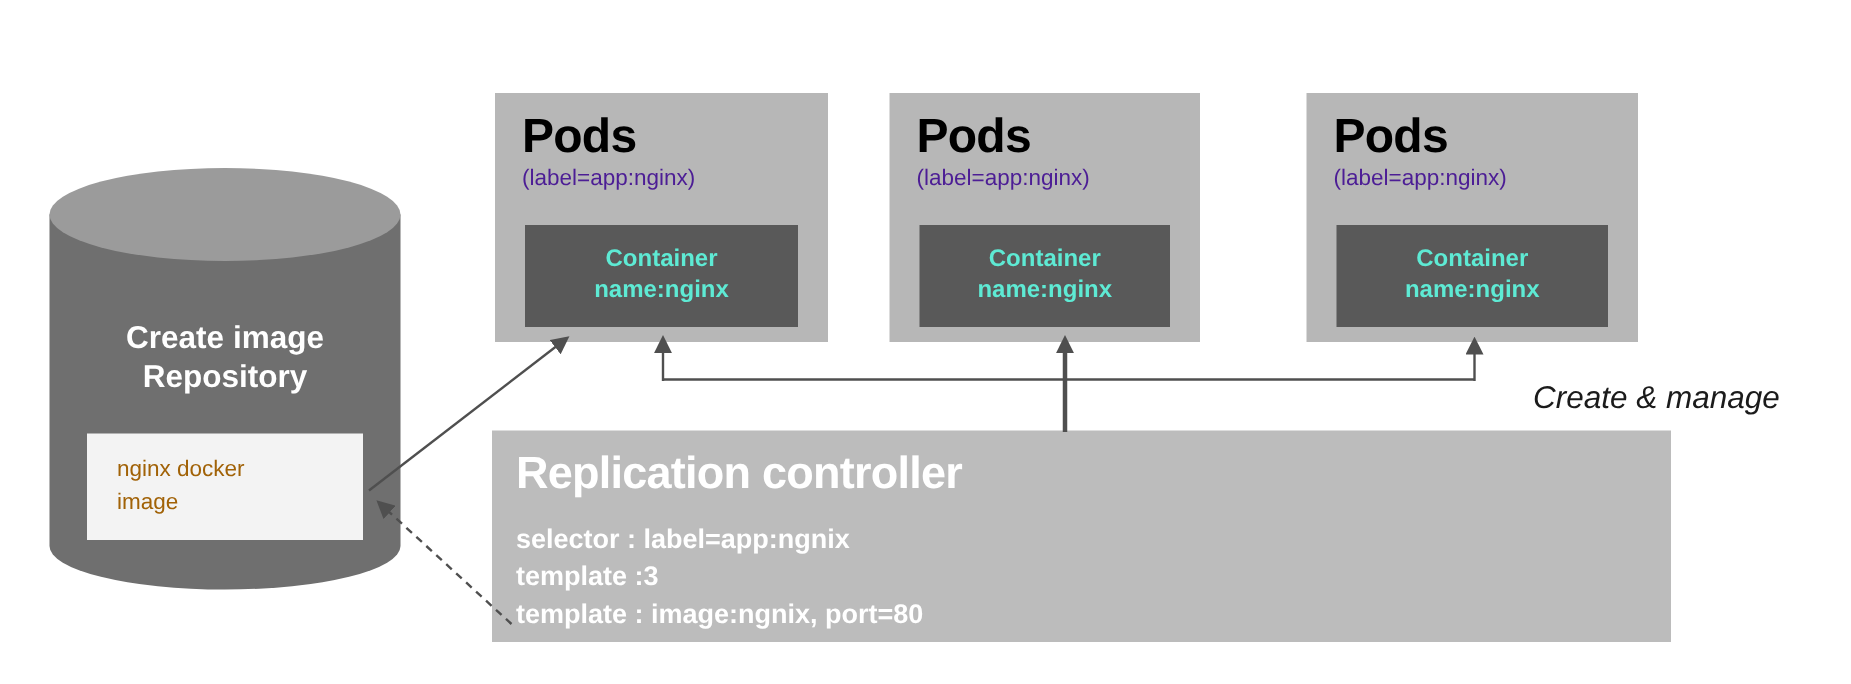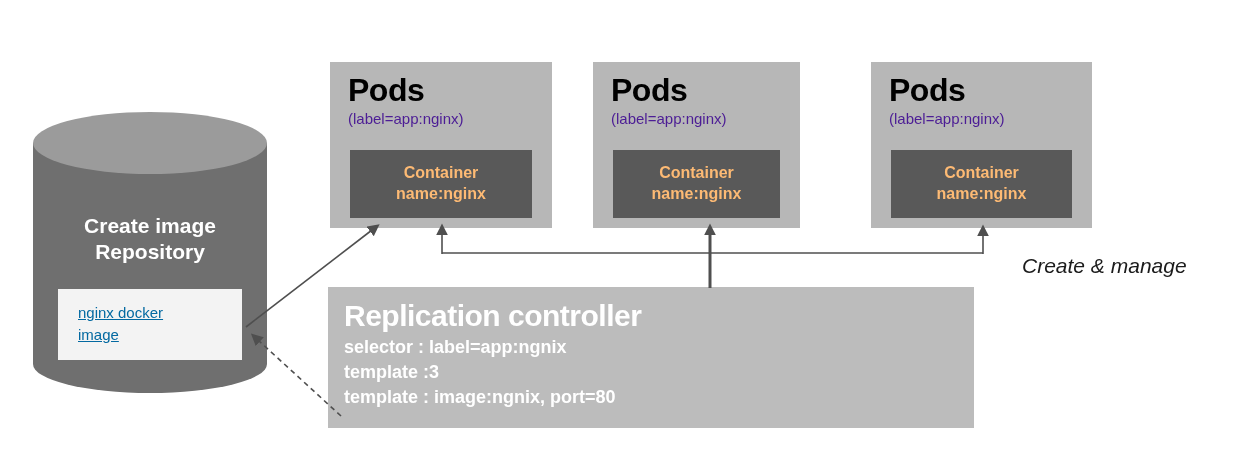--- a/index.html
+++ b/index.html
@@ -15,51 +15,51 @@
     position:absolute;left:33px;top:213px;width:234px;
     text-align:center;color:#ffffff;font-size:21px;font-weight:700;line-height:1.22;
   }
   .repo-title .inner{display:inline-block;max-width:170px;}
   .item-box{
     position:absolute;left:58px;top:289px;width:184px;height:71px;
     background:#f3f3f3;box-sizing:border-box;
   }
   .item-box .lbl{
     display:block;padding:13px 0 0 20px;max-width:130px;
-    color:#0369a1;font-size:15px;font-weight:400;line-height:1.45;text-decoration:underline;
+    color:#a16207;font-size:15px;font-weight:400;line-height:1.45;
   }
 
   
   .pod{
     position:absolute;top:62px;height:166px;background:#b7b7b7;box-sizing:border-box;
   }
   .pod1{left:330px;width:222px;}
   .pod2{left:593px;width:207px;}
   .pod3{left:871px;width:221px;}
   .pod-title{
     padding:12px 0 0 18px;color:#000000;font-size:32px;font-weight:700;
     letter-spacing:-0.5px;line-height:1.05;
   }
   .pod-subtitle{
     padding:2px 0 0 18px;color:#4c1d95;font-size:15px;font-weight:500;
   }
   .container-box{
     position:absolute;left:20px;right:20px;top:88px;height:68px;background:#595959;
     display:flex;flex-direction:column;align-items:center;justify-content:center;
-    color:#fdba74;font-size:16px;font-weight:700;line-height:1.3;text-align:center;
+    color:#5eead4;font-size:16px;font-weight:700;line-height:1.3;text-align:center;
   }
 
   
   .rc{
-    position:absolute;left:328px;top:287px;width:646px;height:141px;
+    position:absolute;left:328px;top:287px;width:786px;height:141px;
     background:#bcbcbc;box-sizing:border-box;padding:12px 16px 0 16px;
   }
   .rc-title{color:#ffffff;font-size:30px;font-weight:700;letter-spacing:-0.5px;line-height:1.1;}
   .rc-line{color:#ffffff;font-size:18px;font-weight:700;line-height:1.38;}
-  .rc-lines{margin-top:3px;}
+  .rc-lines{margin-top:15px;}
 
   .create-manage{
     position:absolute;left:1022px;top:254px;width:212px;
     color:#1b1b1b;font-size:21px;font-weight:400;font-style:italic;
   }
 </style>
 </head>
 <body>
 
 <div class="canvas">

